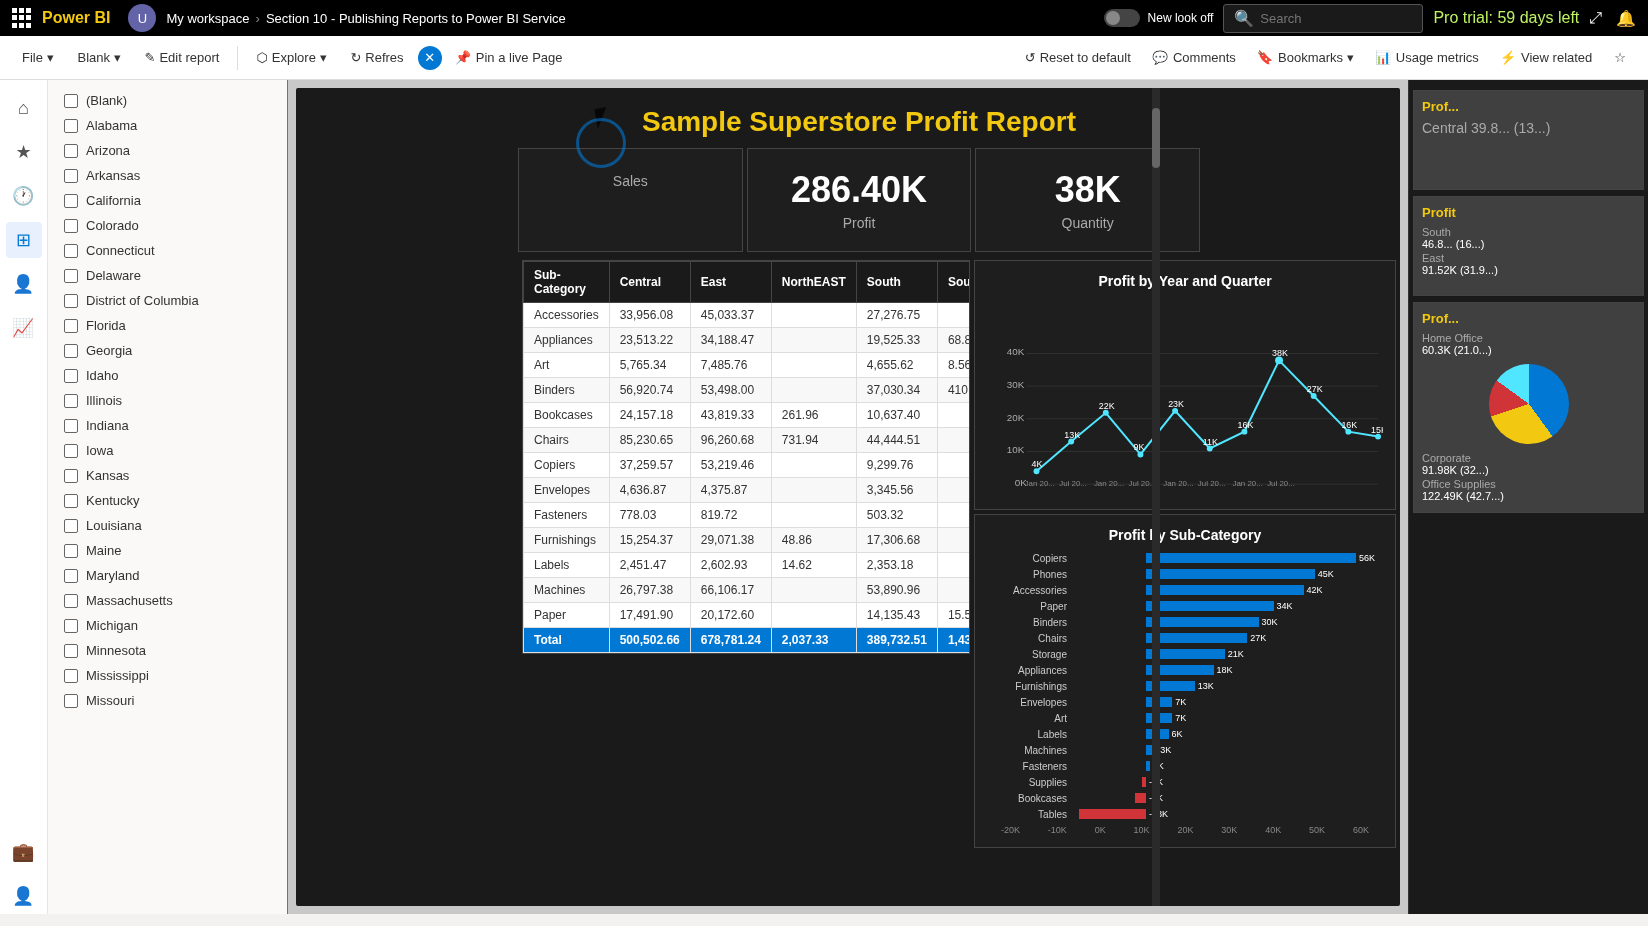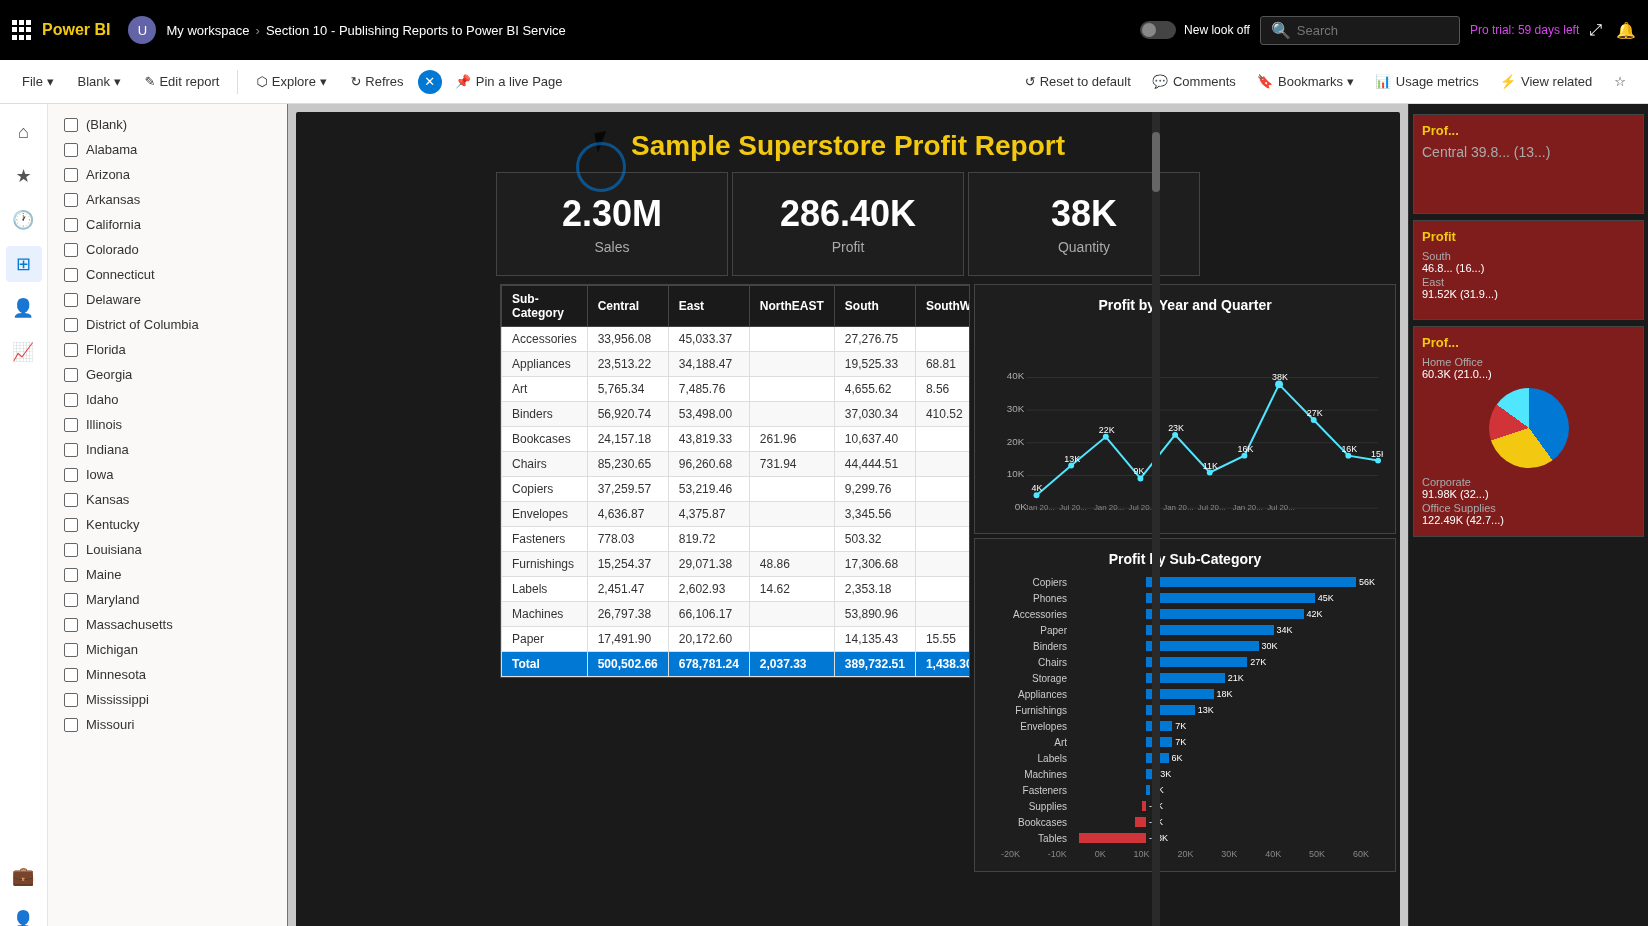--- a/index.html
+++ b/index.html
@@ -1,40 +1,40 @@
 <!DOCTYPE html>
 <html><head>
   <meta charset="utf-8">
   <style>
     * { box-sizing: border-box; margin: 0; padding: 0; }
     body { font-family: 'Segoe UI', Arial, sans-serif; background: #f3f2f1; width: 1648px; min-height: 926px; overflow: hidden; }
 
     
     .top-bar {
       display: flex; align-items: center; background: #000; color: #fff;
-      height: 60px; padding: 16px 12px; gap: 10px;
+      height: 36px; padding: 16px 12px; gap: 10px;
     }
     .waffle-icon { display: flex; flex-wrap: wrap; width: 20px; height: 20px; gap: 2px; cursor: pointer; }
     .waffle-dot { width: 5px; height: 5px; background: #fff; }
     .power-bi-logo { font-weight: 700; font-size: 16px; color: #f2c811; margin-right: 8px; }
     .avatar { width: 28px; height: 28px; border-radius: 50%; background: #6264a7; display: flex; align-items: center; justify-content: center; font-size: 13px; color: #fff; }
     .breadcrumb { display: flex; align-items: center; gap: 6px; font-size: 13px; color: #ccc; flex: 1; }
     .breadcrumb span { color: #fff; }
     .breadcrumb .sep { color: #888; }
     .new-look-toggle { display: flex; align-items: center; gap: 8px; font-size: 12px; }
     .toggle-pill {
       width: 36px; height: 18px; background: #444; border-radius: 9px; position: relative; cursor: pointer;
     }
     .toggle-knob { width: 14px; height: 14px; background: #888; border-radius: 50%; position: absolute; top: 2px; left: 2px; }
     .search-bar {
       display: flex; align-items: center; background: #1a1a1a; border: 1px solid #555;
       border-radius: 3px; padding: 4px 10px; gap: 6px; min-width: 200px;
     }
     .search-bar input { background: transparent; border: none; color: #fff; font-size: 13px; outline: none; width: 140px; }
-    .trial-text { font-size: 12px; color: #d946ef; white-space: nowrap; }
+    .trial-text { font-size: 16px; color: #bef264; white-space: nowrap; }
     .top-bar-icons { display: flex; gap: 14px; align-items: center; }
     .icon-btn { color: #fff; font-size: 16px; cursor: pointer; background: none; border: none; }
 
     
     .toolbar {
       display: flex; align-items: center; background: #fff; border-bottom: 1px solid #ddd;
       height: 44px; padding: 0 12px; gap: 4px;
     }
     .toolbar-item {
       display: flex; align-items: center; gap: 4px; padding: 6px 10px;
@@ -68,21 +68,21 @@
       overflow-y: auto; padding: 8px 0;
     }
     .filter-item { display: flex; align-items: center; gap: 8px; padding: 5px 16px; font-size: 13px; color: #333; cursor: pointer; }
     .checkbox { width: 14px; height: 14px; border: 1.5px solid #666; border-radius: 2px; flex-shrink: 0; background: #fff; }
 
     
     .report-area { flex: 1; background: #c8c8c8; padding: 8px; overflow: hidden; position: relative; }
 
     .report-canvas {
       background: #1a1a1a; width: 100%; height: 100%; border-radius: 2px;
-      position: relative; overflow: hidden;
+      position: relative; overflow: hidden; padding-left: 22px;
     }
 
     
     .report-title {
       text-align: center; color: #f2c811; font-size: 28px; font-weight: 700;
       padding: 18px 0 10px; font-family: 'Segoe UI', Arial, sans-serif;
     }
 
     
     .kpi-row { display: flex; gap: 4px; padding: 0 200px 8px; }
@@ -150,21 +150,21 @@
       transform: rotate(-10deg);
     }
     .cursor-circle {
       position: absolute; top: 10px; left: -20px;
       width: 50px; height: 50px; border: 3px solid #0078d4;
       border-radius: 50%; opacity: 0.6;
     }
 
     
     .profit-panel {
-      background: #7f1d1d; border: 1px solid #444; margin: 2px 4px;
+      background: #404040; border: 1px solid #444; margin: 2px 4px;
       padding: 8px; min-height: 100px;
     }
     .profit-panel-title { color: #f2c811; font-size: 13px; font-weight: 700; margin-bottom: 6px; }
 
     
     .pie-stub {
       width: 80px; height: 80px; border-radius: 50%;
       background: conic-gradient(#0078d4 0% 40%, #f2c811 40% 70%, #d13438 70% 85%, #50e6ff 85% 100%);
       margin: 8px auto;
     }
@@ -395,21 +395,20 @@
 
       <div class="cursor-overlay">
         <div class="cursor-arrow"></div>
         <div class="cursor-circle"></div>
       </div>
 
       <div class="report-title">Sample Superstore Profit Report</div>
 
       <div class="kpi-row" id="kpiRow">
           <div class="kpi-card">
-            <div class="kpi-value">2.30M</div>
                       <div class="kpi-label">Sales</div>
           </div>
           <div class="kpi-card">
             <div class="kpi-value">286.40K</div>
                       <div class="kpi-label">Profit</div>
           </div>
           <div class="kpi-card">
             <div class="kpi-value">38K</div>
                       <div class="kpi-label">Quantity</div>
           </div>

